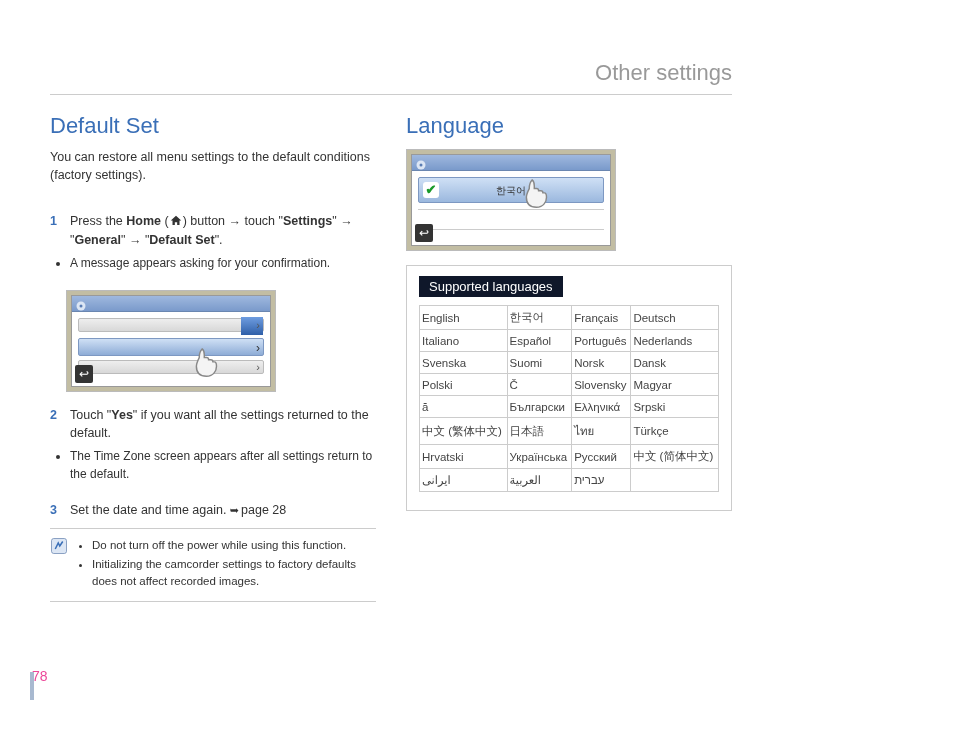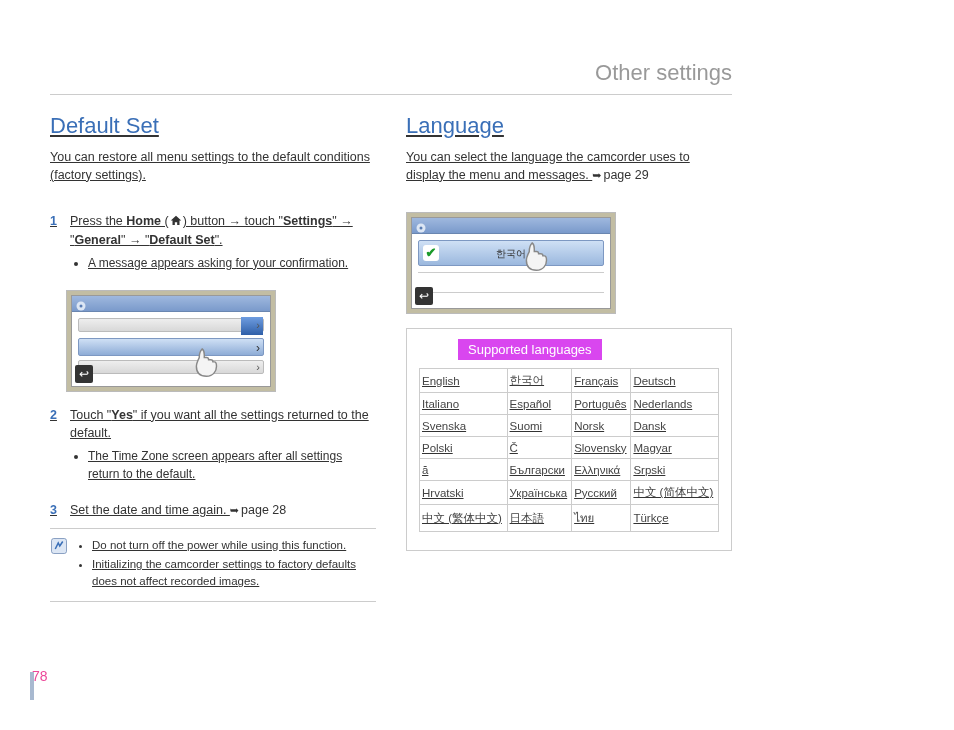--- a/index.html
+++ b/index.html
@@ -1,26 +1,26 @@
 <!DOCTYPE html>
 <html><head>
 <meta charset="utf-8">
 <style>
   * { box-sizing: border-box; margin: 0; padding: 0; }
   html, body { width: 954px; height: 730px; background: #fff; font-family: Arial, Helvetica, sans-serif; color: #333; }
   .page { position: relative; width: 764px; height: 730px; padding: 60px 32px 40px 50px; border-radius: 30px; }
   .header { text-align: right; font-size: 22px; color: #999; padding-bottom: 8px; border-bottom: 1px solid #ccc; margin-bottom: 18px; }
-  .cols { display: flex; gap: 30px; text-decoration: underline; }
+  .cols { display: flex; gap: 30px; }
   .col { flex: 1; }
   h2.sec { color: #3a6fb7; font-weight: normal; font-size: 22px; margin-bottom: 10px; }
   p.intro { font-size: 12.5px; color: #333; line-height: 1.4; margin-bottom: 28px; }
   .step { display: flex; gap: 8px; font-size: 12.5px; margin-bottom: 8px; line-height: 1.5; }
   .step-num { color: #3a6fb7; font-weight: bold; min-width: 12px; }
   .bullet-list { margin: 4px 0 10px 26px; font-size: 12px; line-height: 1.5; }
-  .bullet-list li { list-style: disc; margin-left: 18px; margin-bottom: 2px; }
+  .bullet-list li { list-style: disc; margin-left: 0; margin-bottom: 2px; }
   .home-icon { display:inline-block; width:14px; height:14px; vertical-align:-3px; }
   .home-icon svg { width:14px; height:14px; }
   .device-fig { border: 1px solid #bbb; background:#c2bda3; width: 210px; padding:4px; margin: 6px 0 14px 16px; }
   .device-screen { background:#fff; border:1px solid #999; height: 92px; position:relative; }
   .topbar { position:absolute; top:0; left:0; right:0; height:16px; background:linear-gradient(#9fb8de,#7a9acb); border-bottom:1px solid #6a86b0; }
   .gear-dot { position:absolute; top:2px; left:3px; width:12px;height:12px; }
   .row-a { position:absolute; top:22px; left:6px; right:6px; height:14px; background:linear-gradient(#eee,#d8d8d8); border:1px solid #bbb; border-radius:2px;}
   .row-a .chev { position:absolute; right:3px; top:0; font-size:11px; color:#555;}
   .row-a .sel { position:absolute; right:0; top:-2px; width:22px; height:18px; background:linear-gradient(#6f9de0,#2f5fa8);}
   .row-b { position:absolute; top:42px; left:6px; right:6px; height:18px; background:linear-gradient(#cfe0f5,#8eacd6); border:1px solid #7d98c2; border-radius:2px;}
@@ -34,21 +34,21 @@
   .fig2-row .check { position:absolute; left:4px; top:4px; width:16px; height:16px; background:#fff; border-radius:3px; text-align:center; line-height:16px; color:#1a9a2a; font-size:13px; font-weight:bold;}
   .fig2-row .lang-label { position:absolute; left:50%; transform:translateX(-50%); top:6px; font-size:10px; color:#333;}
   .fig2-lower1 { position:absolute; top:54px; left:6px; right:6px; height:1px; background:#ccc;}
   .fig2-lower2 { position:absolute; top:74px; left:6px; right:6px; height:1px; background:#ccc;}
   .note-box { display:flex; gap:8px; font-size:11.5px; line-height:1.5; padding-top:8px; border-top:1px solid #ccc; border-bottom:1px solid #ccc; padding-bottom:8px;}
   .note-icon { width:18px; height:18px; flex-shrink:0; }
   .note-list li { list-style: disc; margin-left:16px; margin-bottom:2px;}
   .cross-ref { display:inline-block; }
   .cross-ref::before { content:"➥"; font-size:11px; margin-right:2px;}
   .sup-lang-wrap { border:1px solid #ccc; padding: 10px 12px 18px 12px; margin-top:4px;}
-  .sup-lang-hdr { display:inline-block; background:#d946ef; color:#fff; font-size:13px; padding:3px 10px; margin-bottom:8px;margin-left:39px;}
+  .sup-lang-hdr { display:inline-block; background:#0f172a; color:#fff; font-size:13px; padding:3px 10px; margin-bottom:8px;}
   table.lang { width:100%; border-collapse:collapse; font-size:11.5px;}
   table.lang td { border:1px solid #ccc; padding:4px 2px; height:22px; color:#444;}
   .page-num { position:absolute; left:32px; bottom:46px; font-size:14px; color:#ec4899;}
   .page-num::after{content:"";}
   .side-bar { position:absolute; left:30px; bottom:30px; width:4px; height:28px; background:#a8b9d0;}
 </style>
 </head>
 <body>
 
 <div class="page">
@@ -125,23 +125,20 @@
         </div>
         <ul class="note-list">
           <li>Do not turn off the power while using this function.</li>
           <li>Initializing the camcorder settings to factory defaults does not affect recorded images.</li>
         </ul>
       </div>
     </div>
 
     <div class="col">
       <h2 class="sec">Language</h2>
-      <p class="intro">
-        <span>You can select the language the camcorder uses to display the menu and messages. </span><span class="cross-ref">page 29</span>
-      </p>
 
       <div class="device-fig" style="margin-left:0;">
         <div class="device-screen">
           <div class="topbar">
               <span class="gear-dot"><svg viewBox="0 0 24 24">
                   <circle cx="12" cy="12" r="9" fill="#dce6f4"></circle>
                   <circle cx="12" cy="12" r="3" fill="#5a7db3"></circle>
                 </svg></span>
             </div>
           <div class="fig2-row">
@@ -187,30 +184,36 @@
                 <td>Slovensky</td>
                 <td>Magyar</td>
               </tr>
               <tr>
                 <td>ă</td>
                 <td>Български</td>
                 <td>Ελληνικά</td>
                 <td>Srpski</td>
               </tr>
               <tr>
+                <td>中文 (繁体中文)</td>
+                <td>日本語</td>
+                <td>ไทย</td>
+                <td>Türkçe</td>
+              </tr>
+              <tr>
                 <td>Hrvatski</td>
                 <td>Українська</td>
                 <td>Русский</td>
                 <td>中文 (简体中文)</td>
               </tr>
               <tr>
-                <td>中文 (繁体中文)</td>
-                <td>日本語</td>
-                <td>ไทย</td>
-                <td>Türkçe</td>
+                <td>ایرانی</td>
+                <td>العربية</td>
+                <td>עברית</td>
+                <td></td>
               </tr>
             </tbody>
         </table>
       </div>
     </div>
   </div>
 
   <div class="page-num">78</div>
   <div class="side-bar"></div>
 </div>

